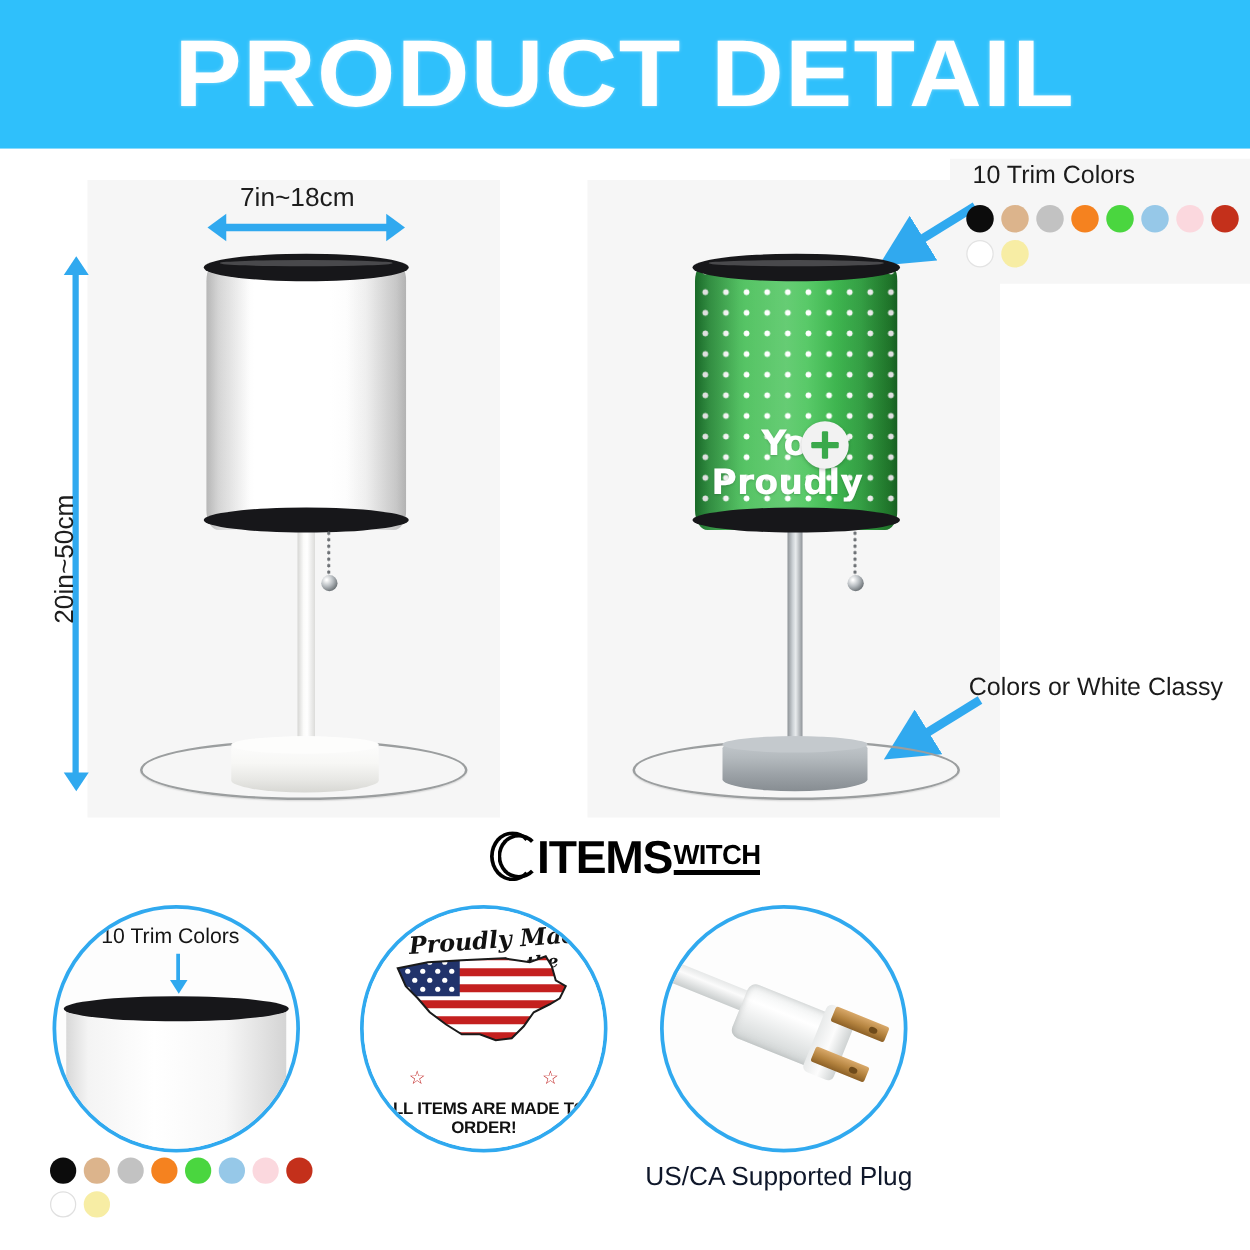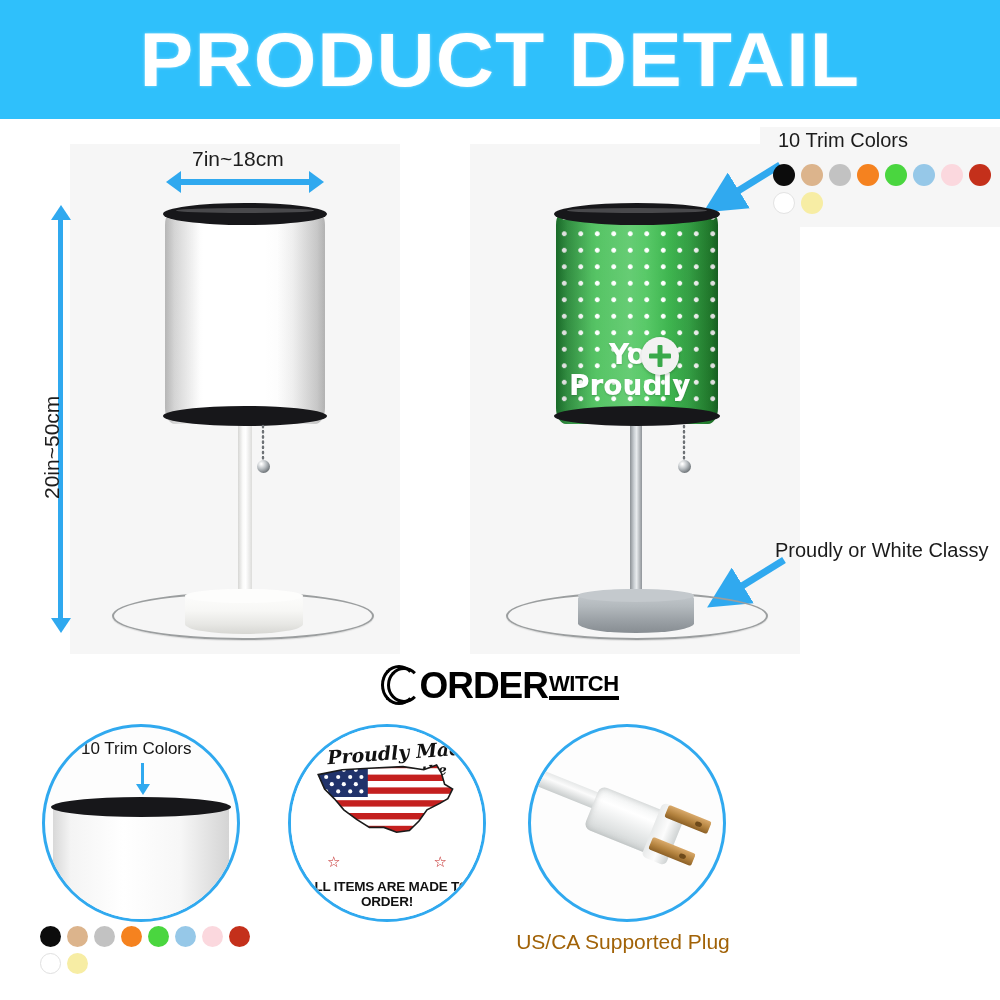--- a/index.html
+++ b/index.html
@@ -298,21 +298,21 @@
     border: 3px solid #30a9ef;
     background: #fdfdfd;
     overflow: hidden;
   }
   .panel-caption {
     position: absolute;
     left: 0; right: 0;
     top: 218px;
     text-align: center;
     font-size: 21px;
-    color: #a16207;
+    color: #0f172a;
     white-space: nowrap;
   }
 
   .mini-label {
     position: absolute;
     font-size: 17px;
     color: #151515;
     white-space: nowrap;
   }
   .mini-arrow-down {
@@ -524,35 +524,35 @@
     <div class="swatch" style="width:22px;height:22px;background:#c2c2c2;"></div>
     <div class="swatch" style="width:22px;height:22px;background:#f5821f;"></div>
     <div class="swatch" style="width:22px;height:22px;background:#4ad63f;"></div>
     <div class="swatch" style="width:22px;height:22px;background:#96c8e8;"></div>
     <div class="swatch" style="width:22px;height:22px;background:#fbd8de;"></div>
     <div class="swatch" style="width:22px;height:22px;background:#c4301b;"></div>
     <div class="swatch" style="width:22px;height:22px;background:#ffffff;border:1px solid #e3e3e3;"></div>
     <div class="swatch" style="width:22px;height:22px;background:#f7eda4;"></div>
   </div>
 
-  <div class="callout" style="left:775px; top:420px;">Proudly or White Classy</div>
+  <div class="callout" style="left:775px; top:420px;">Colors or White Classy</div>
   <svg class="diag-arrow" viewBox="0 0 90 60" style="left:700px; top:435px; width:90px; height:60px;">
     <defs>
       <marker id="ah2" markerWidth="6" markerHeight="6" refX="4.5" refY="3" orient="auto">
         <path d="M0,0 L6,3 L0,6 z" fill="#30a9ef"></path>
       </marker>
     </defs>
     <line x1="84" y1="6" x2="16" y2="48" stroke="#30a9ef" stroke-width="7" marker-end="url(#ah2)"></line>
   </svg>
 </div>
 
 <div class="brand">
   <div class="brand-inner">
     <span class="brand-c"></span>
-    <span class="brand-main">ORDER</span>
+    <span class="brand-main">ITEMS</span>
     <span class="brand-sub">WITCH</span>
   </div>
 </div>
 
 <div class="panels">
 
   <div class="panel" style="left:12px;">
     <div class="circle">
       <div class="mini-shade" style="left:8px; top:80px; width:176px; height:120px;"></div>
       <div class="mini-trim" style="left:6px; top:70px; width:180px; height:20px;"></div>

